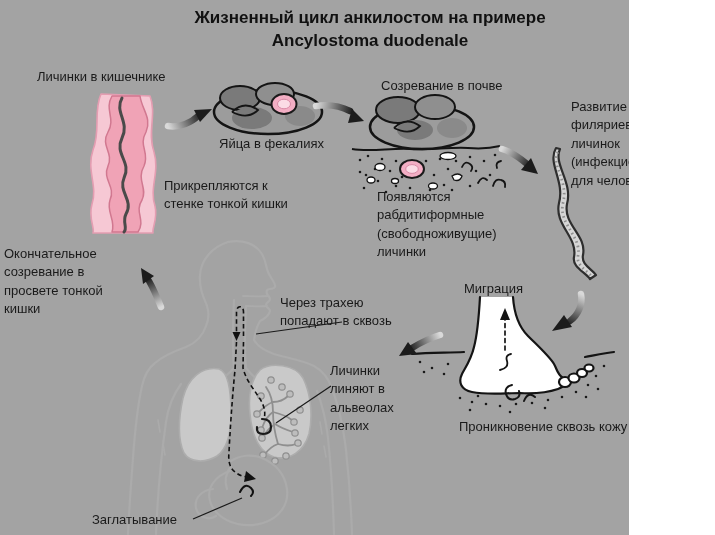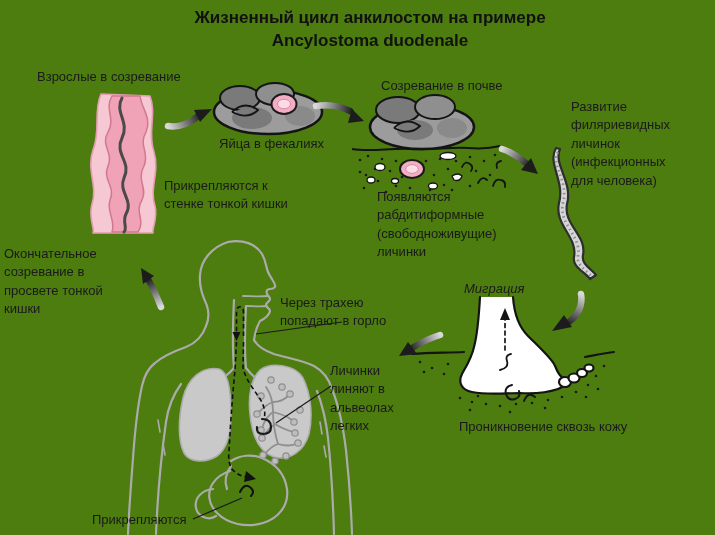--- a/index.html
+++ b/index.html
@@ -1,28 +1,28 @@
 <!DOCTYPE html>
 <html><head>
 <meta charset="utf-8">
 <style>
   html,body{margin:0;padding:0;background:#fff;}
-  #stage{position:relative;width:715px;height:535px;background:#4d7c0f;overflow:hidden;
+  #stage{position:relative;width:629px;height:535px;background:#a3a3a3;overflow:hidden;
          font-family:"Liberation Sans",sans-serif;color:#1a1a1a;}
   #diagram-svg{position:absolute;left:0;top:0;}
   .title{position:absolute;left:20px;top:7px;width:700px;text-align:center;
          font-size:17px;font-weight:700;line-height:1.33;color:#111;}
   .lbl{position:absolute;font-size:13px;line-height:1.42;white-space:pre-line;color:#1a1a1a;}
   #lbl-adults{left:37px;top:68px;}
   #lbl-eggs{left:219px;top:135px;}
   #lbl-attach{left:164px;top:177px;}
   #lbl-soil{left:381px;top:77px;}
   #lbl-rhabditiform{left:377px;top:188px;}
   #lbl-filariform{left:571px;top:98px;}
-  #lbl-migration{left:464px;top:280px;font-style:italic;}
+  #lbl-migration{left:464px;top:280px;}
   #lbl-skin{left:459px;top:418px;}
   #lbl-trachea{left:280px;top:294px;}
   #lbl-molt{left:330px;top:362px;}
   #lbl-swallow{left:92px;top:511px;}
   #lbl-final{left:4px;top:245px;}
 </style>
 </head>
 <body>
 
 <div id="stage">
@@ -249,40 +249,40 @@
     <line x1="331" y1="386" x2="276" y2="423"></line>
     <line x1="193" y1="519" x2="242" y2="498"></line>
   </g>
 </svg>
 
   <div class="title">
     <div>Жизненный цикл анкилостом на примере</div>
     <div>Ancylostoma duodenale</div>
   </div>
 
-  <div class="lbl" id="lbl-adults">Взрослые в созревание</div>
+  <div class="lbl" id="lbl-adults">Личинки в кишечнике</div>
   <div class="lbl" id="lbl-eggs">Яйца в фекалиях</div>
   <div class="lbl" id="lbl-attach">Прикрепляются к
 стенке тонкой кишки</div>
   <div class="lbl" id="lbl-soil">Созревание в почве</div>
   <div class="lbl" id="lbl-filariform">Развитие
 филяриевидных
 личинок
 (инфекционных
 для человека)</div>
   <div class="lbl" id="lbl-rhabditiform">Появляются
 рабдитиформные
 (свободноживущие)
 личинки</div>
   <div class="lbl" id="lbl-migration">Миграция</div>
   <div class="lbl" id="lbl-skin">Проникновение сквозь кожу</div>
   <div class="lbl" id="lbl-trachea">Через трахею
-попадают в горло</div>
+попадают в сквозь</div>
   <div class="lbl" id="lbl-molt">Личинки
 линяют в
 альвеолах
 легких</div>
-  <div class="lbl" id="lbl-swallow">Прикрепляются</div>
+  <div class="lbl" id="lbl-swallow">Заглатывание</div>
   <div class="lbl" id="lbl-final">Окончательное
 созревание в
 просвете тонкой
 кишки</div>
 </div>
 
 </body></html>

